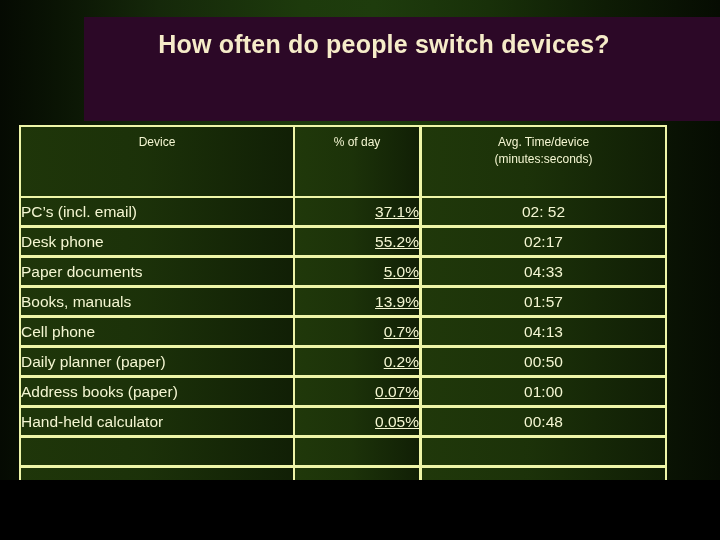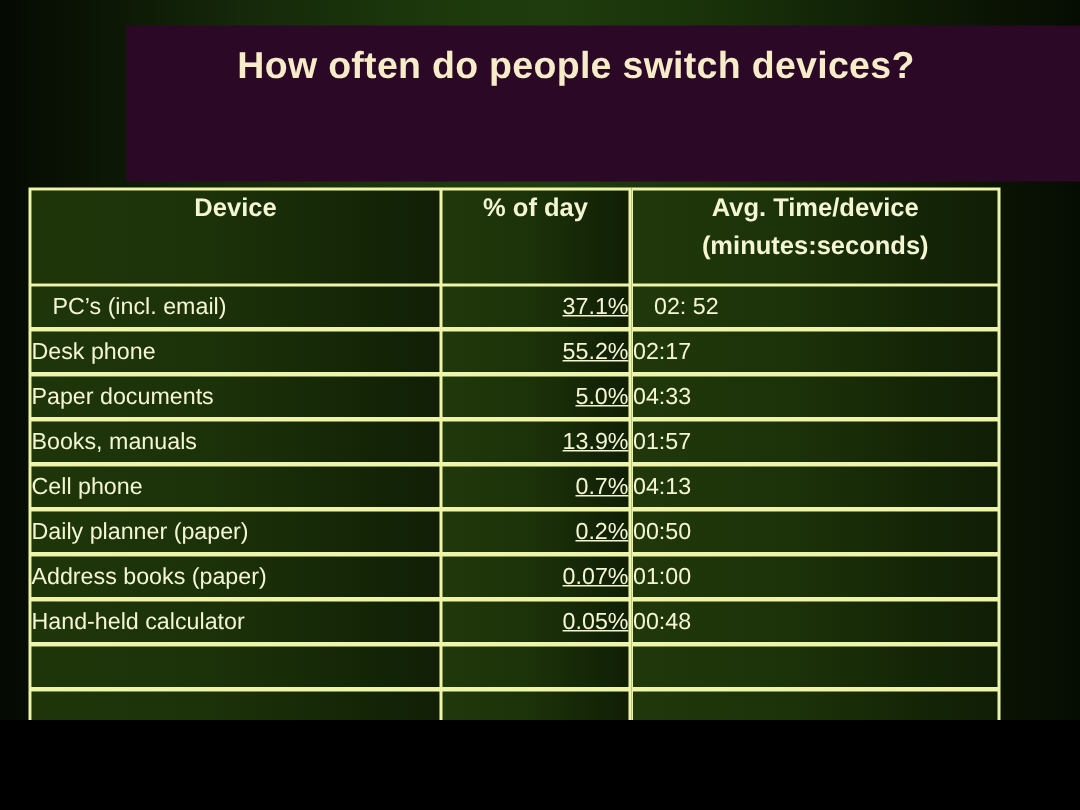--- a/index.html
+++ b/index.html
@@ -74,53 +74,54 @@
         rgba(16,30,5,0.95) 100%);
   }
 
   
   #device-table td + td,
   #device-table th + th { border-left-width: 1px; }
   #device-table td:first-child,
   #device-table th:first-child { border-right-width: 1px; }
   #device-table tr + tr td { border-top-width: 1px; }
   #device-table thead th { border-bottom-width: 1px; }
-  #device-table tbody tr:first-child td { border-top-width: 1px; padding-left: 14px; }
+  #device-table tbody tr:first-child td { border-top-width: 1px; }
 
   .col-device  { width: 275px; }
   .col-pct     { width: 127px; }
   .col-time    { width: 246px; }
 
   #device-table thead th {
     height: 62px;
     vertical-align: top;
     text-align: center;
-    font-size: 17px;
-    font-weight: bold;
+    font-size: 12px;
+    font-weight: normal;
     line-height: 1.45;
+    padding-top: 7px;
   }
 
   #device-table tbody td {
     height: 27px;
     font-size: 15.5px;
   }
 
   td.cell-device {
     text-align: left;
     padding-left: 9px;
   }
 
   td.cell-pct {
     text-align: right;
     padding-right: 14px;
     text-decoration: underline;
   }
 
   td.cell-time {
-    text-align: left;
+    text-align: center;
   }
 
   tr.empty-row td { height: 31px; }
 </style>
 </head>
 <body>
 
 <div id="slide">
 
   <div id="title-banner"></div>

